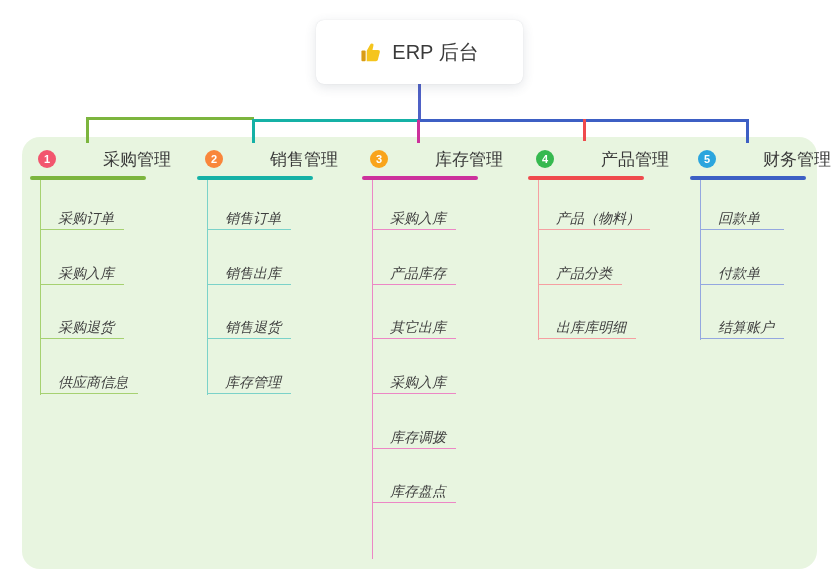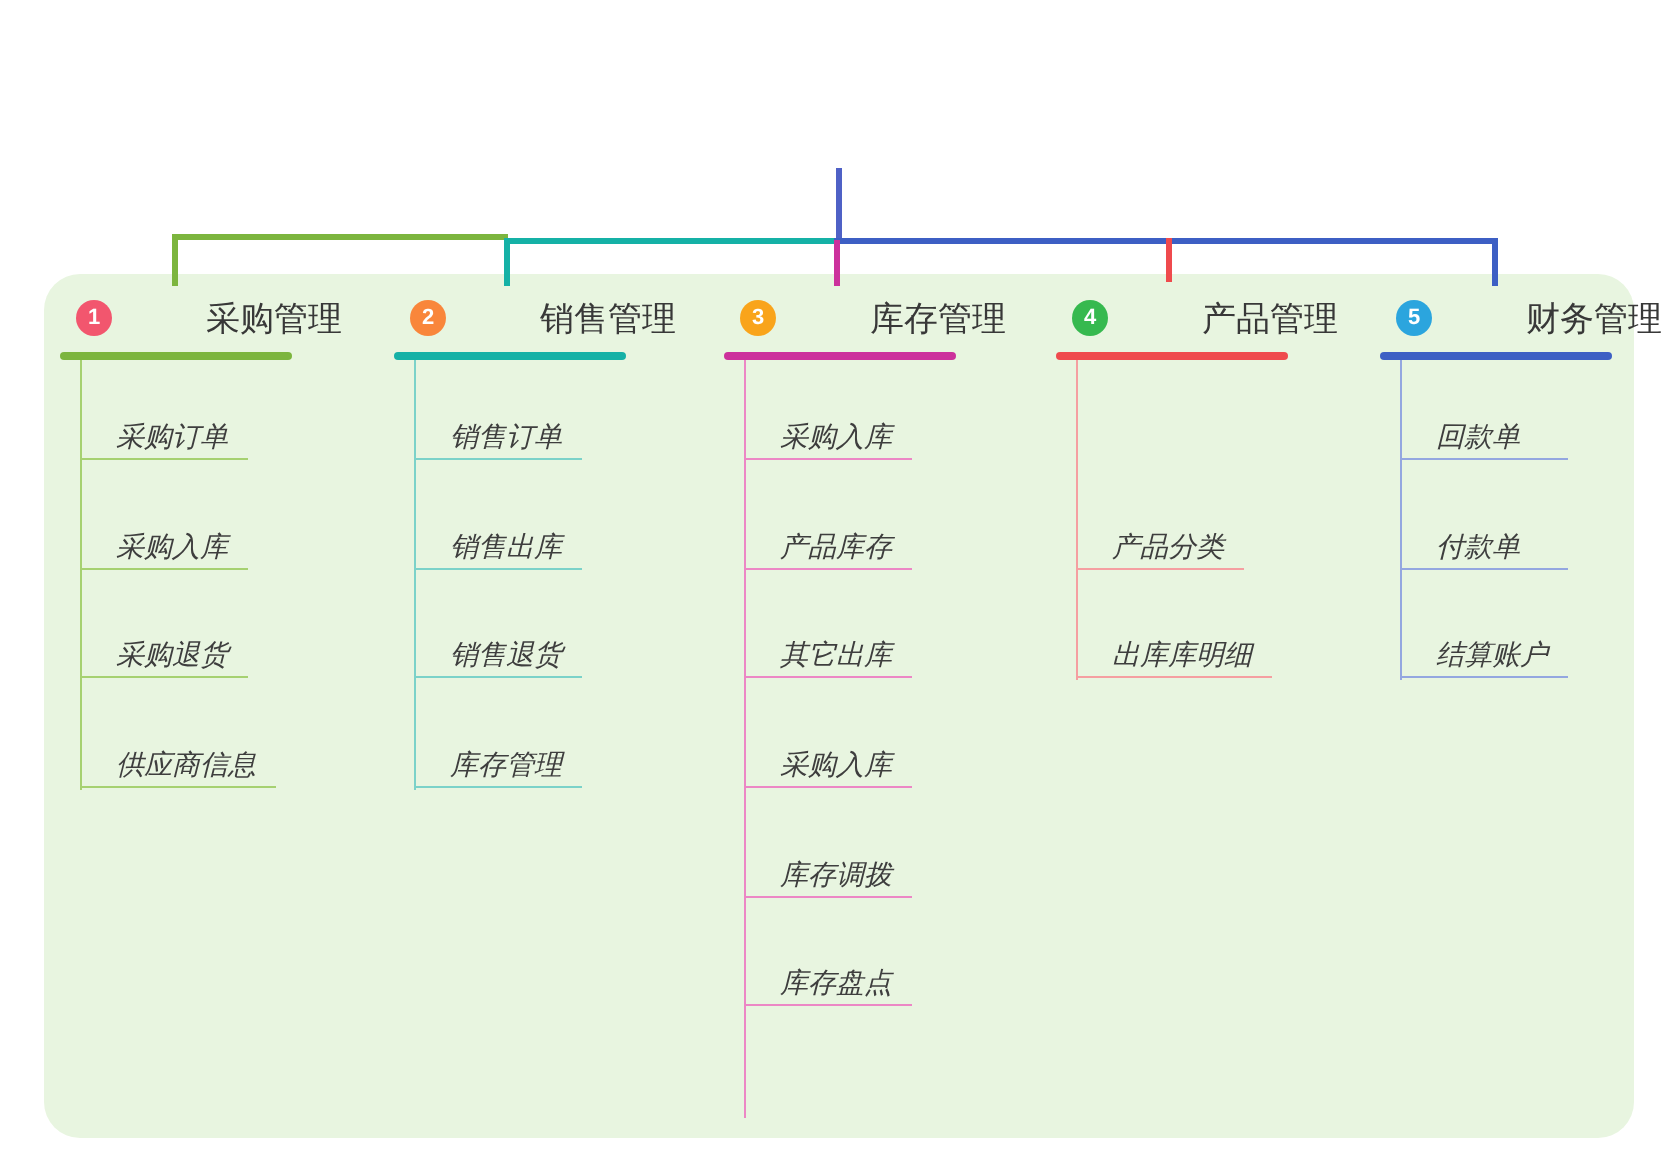--- a/index.html
+++ b/index.html
@@ -76,20 +76,29 @@
   <div class="conn v c-root" style="left:418px;top:84px;height:37px;"></div>
   <div class="conn h c-teal" style="left:252px;top:119px;width:168px;"></div>
   <div class="conn h c-green" style="left:86px;top:117px;width:168px;"></div>
   <div class="conn h c-blue" style="left:417px;top:119px;width:332px;"></div>
   <div class="conn v c-green" style="left:86px;top:117px;height:26px;"></div>
   <div class="conn v c-teal" style="left:252px;top:119px;height:24px;"></div>
   <div class="conn v c-magenta" style="left:417px;top:120px;height:23px;"></div>
   <div class="conn v c-red" style="left:583px;top:119px;height:22px;"></div>
   <div class="conn v c-blue" style="left:746px;top:119px;height:24px;"></div>
 
+  <div class="root-card">
+    <span class="thumb">
+      <svg viewBox="0 0 24 24" width="23" height="23">
+        <rect x="1.5" y="10" width="4.4" height="11" rx="1" fill="#d99c14"></rect>
+        <path d="M7 21h9.6c1 0 1.9-.7 2.1-1.7l1.9-7.4a2 2 0 0 0-1.9-2.5H13l1-4.4A1.85 1.85 0 0 0 12.2 2.7c-.6 0-1.2.3-1.5.9L7 10.3z" fill="#f5c51d"></path>
+      </svg>
+    </span>
+    <span>ERP 后台</span>
+  </div>
 
   <div class="branch b1">
     <div class="branch-header">
       <span class="badge">1</span>
       <span class="branch-title">采购管理</span>
     </div>
     <div class="branch-underline"></div>
     <div class="stem s4"></div>
     <div class="child r1">采购订单</div>
     <div class="child r2">采购入库</div>
@@ -125,20 +134,21 @@
     <div class="child r6">库存盘点</div>
   </div>
 
   <div class="branch b4">
     <div class="branch-header">
       <span class="badge">4</span>
       <span class="branch-title">产品管理</span>
     </div>
     <div class="branch-underline"></div>
     <div class="stem s3"></div>
+    <div class="child r1">产品（物料）</div>
     <div class="child r2">产品分类</div>
     <div class="child r3">出库库明细</div>
   </div>
 
   <div class="branch b5">
     <div class="branch-header">
       <span class="badge">5</span>
       <span class="branch-title">财务管理</span>
     </div>
     <div class="branch-underline"></div>

